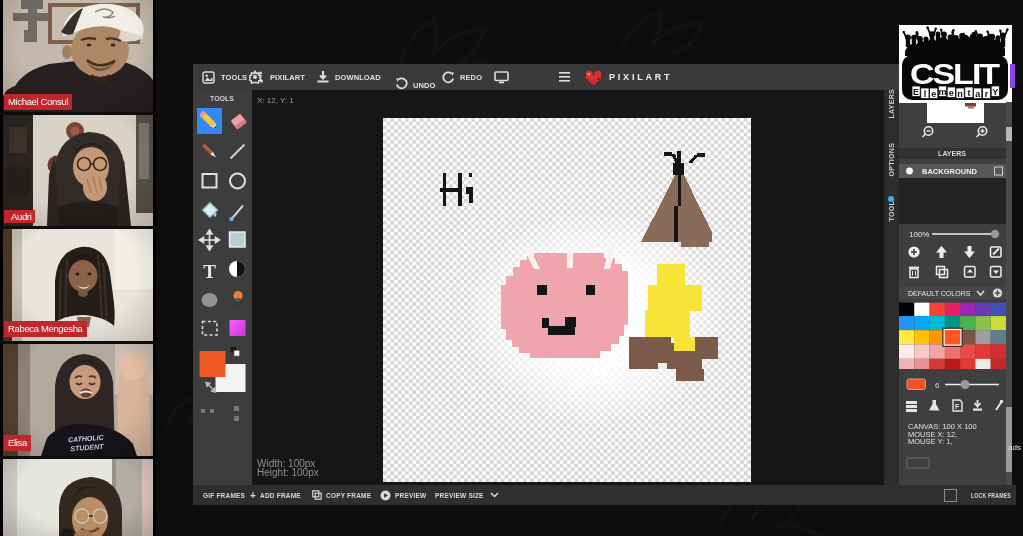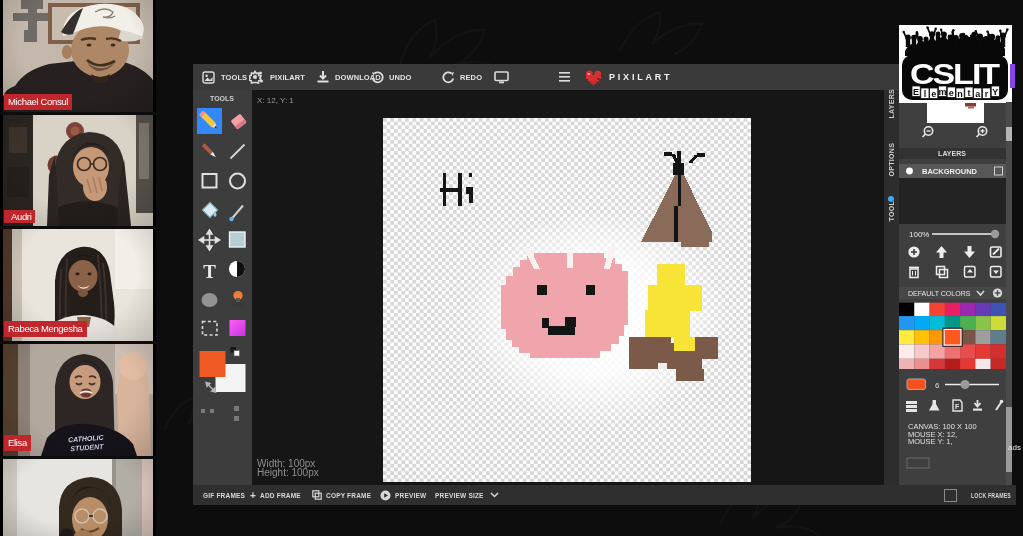--- a/index.html
+++ b/index.html
@@ -206,21 +206,21 @@
     </div>
     <div class="tbitem" style="left:124px;">
       <svg width="12" height="12" viewBox="0 0 12 12">
         <g fill="#ddd">
           <path d="M6 0 L6 7 M3 4.5 L6 7.5 L9 4.5" stroke="#ddd" stroke-width="2" fill="none"></path>
           <rect x="0.5" y="9.5" width="11" height="2"></rect>
         </g>
       </svg>
       <span style="margin-left:6px;">DOWNLOAD</span>
     </div>
-    <div class="tbitem" style="left:178px;">
+    <div class="tbitem" style="left:202px;align-items:flex-end;">
       <svg width="13" height="13" viewBox="0 0 13 13">
         <path d="M3.5 2.5 A5 5 0 1 1 1.8 7.5" fill="none" stroke="#ddd" stroke-width="1.8"></path>
         <path d="M1 1 L3.8 2 L2.6 5 Z" fill="#ddd"></path>
       </svg>
       <span style="margin-left:5px;">UNDO</span>
     </div>
     <div class="tbitem" style="left:249px;">
       <svg width="13" height="13" viewBox="0 0 13 13">
         <path d="M9.5 2.5 A5 5 0 1 0 11.2 7.5" fill="none" stroke="#ddd" stroke-width="1.8"></path>
         <path d="M12 1 L9.2 2 L10.4 5 Z" fill="#ddd"></path>

